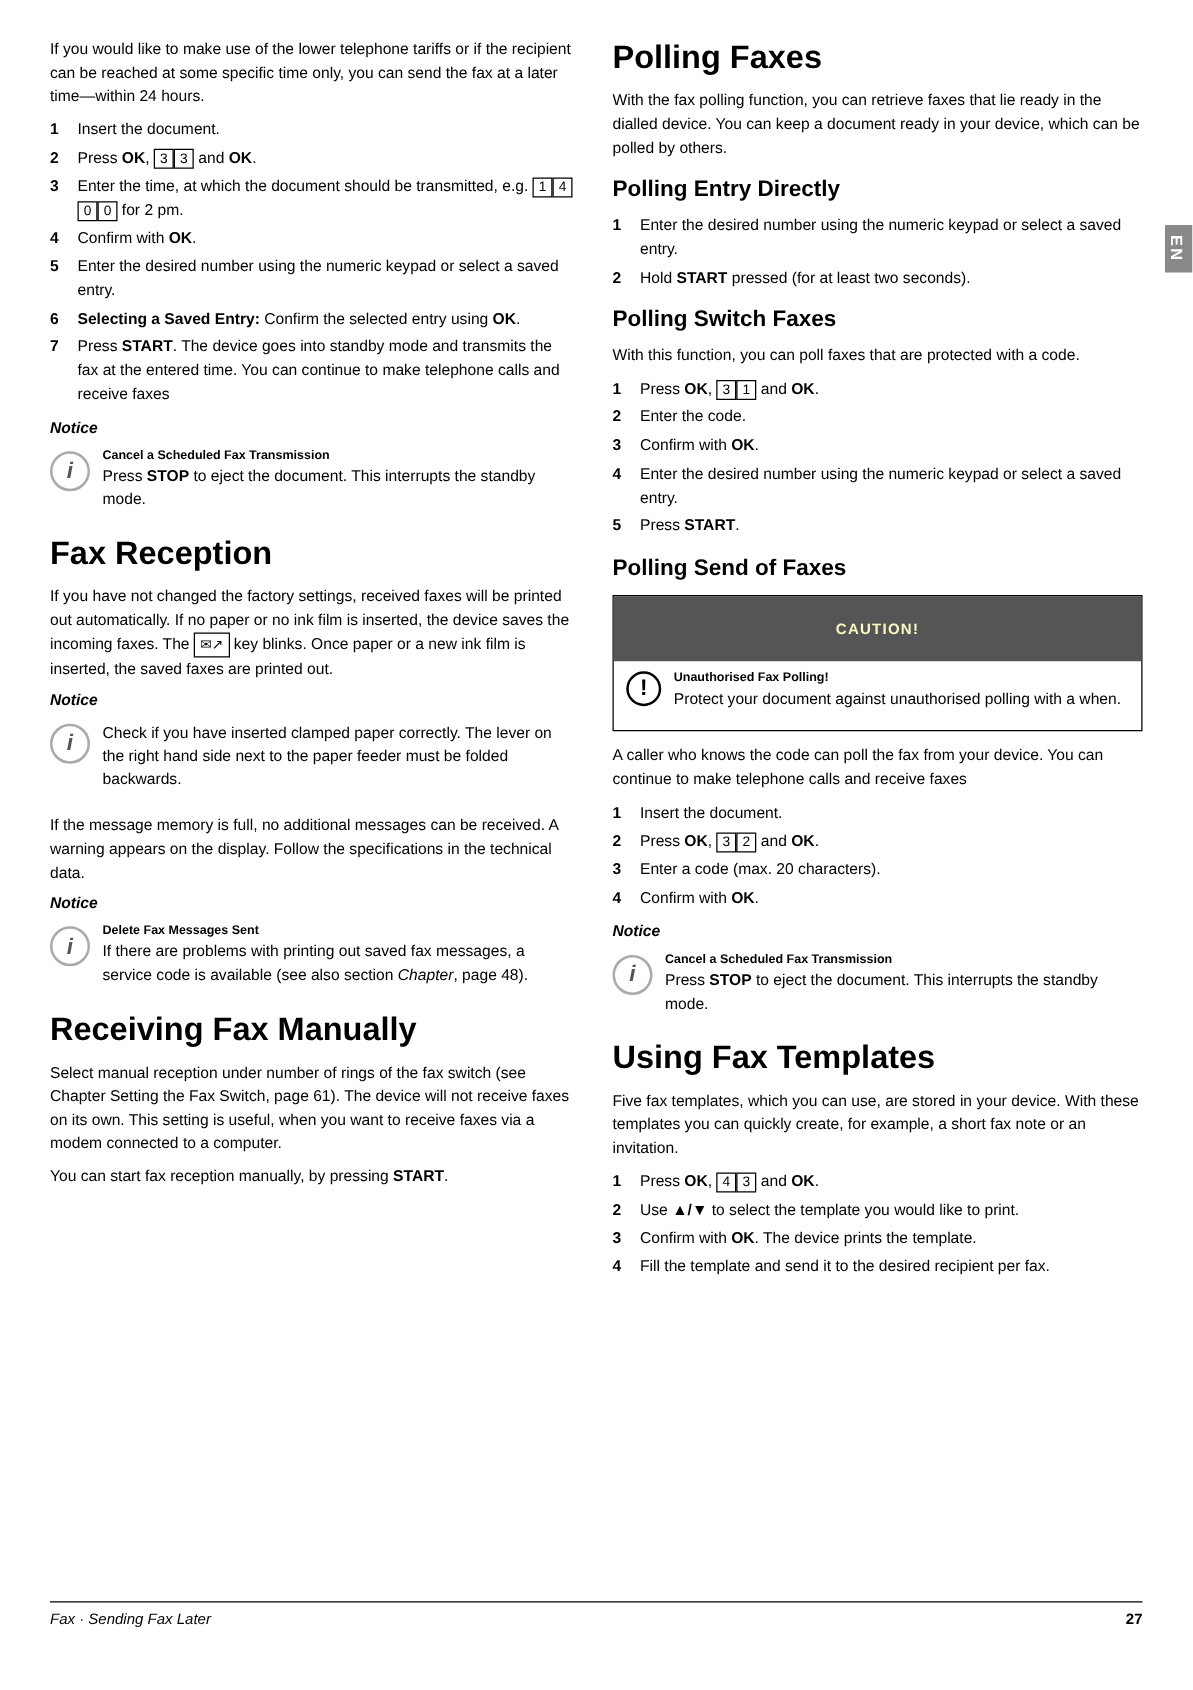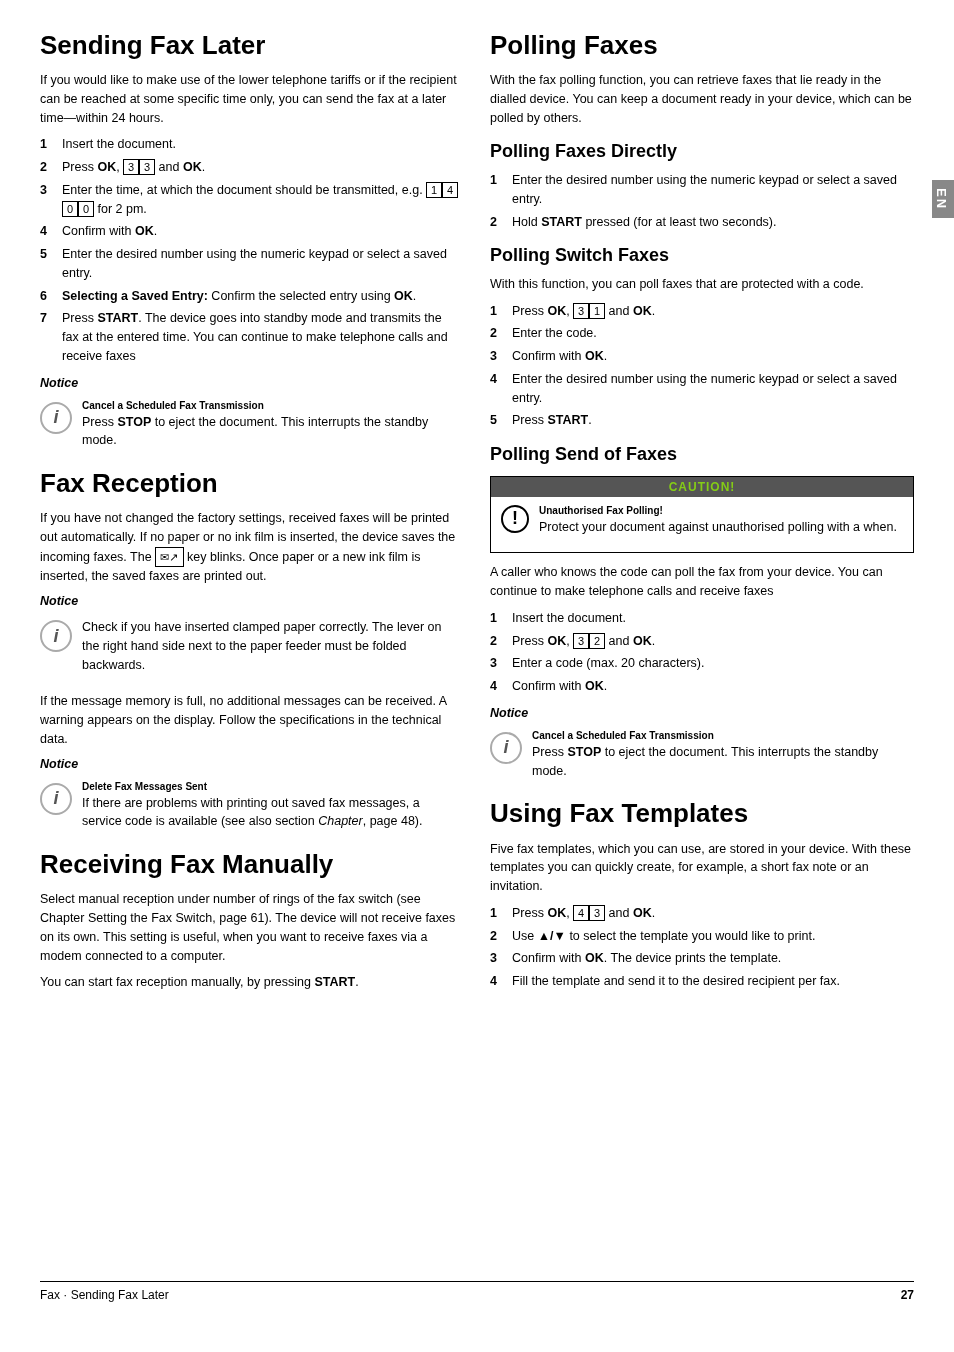--- a/index.html
+++ b/index.html
@@ -128,25 +128,25 @@
       font-weight: bold;
       font-size: 10px;
       margin-bottom: 2px;
     }
     .caution-box {
       border: 1.5px solid #000;
       margin: 10px 0;
     }
     .caution-header {
       background: #555;
-      color: #84cc16;
+      color: #fef9c3;
       text-align: center;
       font-weight: bold;
       font-size: 12px;
-      padding: 3px 0;
+      padding: 19px 0;
       letter-spacing: 1px;
     }
     .caution-body {
       padding: 8px 10px;
       display: flex;
       gap: 10px;
       align-items: flex-start;
     }
     .caution-icon {
       width: 28px;
@@ -162,34 +162,33 @@
     }
     .footer {
       display: flex;
       justify-content: space-between;
       align-items: center;
       border-top: 1.5px solid #000;
       padding-top: 6px;
       margin-top: 20px;
       font-size: 12px;
     }
-    .footer-left { }
+    .footer-left { font-style: italic; }
     .footer-right { font-weight: bold; }
   </style>
 </head>
 <body>
 
 <div class="page">
   <div class="en-tab">EN</div>
 
   <div class="columns">
 
     <div class="col-left">
 
-      <h1 class="section-title">Sending Fax Later</h1>
       <p>If you would like to make use of the lower telephone tariffs or if the recipient can be reached at some specific time only, you can send the fax at a later time—within 24 hours.</p>
 
       <ol class="steps">
         <li>
           <span class="step-num">1</span>
           <span class="step-content">Insert the document.</span>
         </li>
         <li>
           <span class="step-num">2</span>
           <span class="step-content">Press <strong>OK</strong>, <span class="kbd">3</span><span class="kbd">3</span> and <strong>OK</strong>.</span>
@@ -256,21 +255,21 @@
       <h1 class="section-title">Receiving Fax Manually</h1>
       <p>Select manual reception under number of rings of the fax switch (see Chapter Setting the Fax Switch, page 61). The device will not receive faxes on its own. This setting is useful, when you want to receive faxes via a modem connected to a computer.</p>
       <p>You can start fax reception manually, by pressing <strong>START</strong>.</p>
     </div>
 
     <div class="col-right">
 
       <h1 class="section-title">Polling Faxes</h1>
       <p>With the fax polling function, you can retrieve faxes that lie ready in the dialled device.  You can keep a document ready in your device, which can be polled by others.</p>
 
-      <h2 class="sub-title">Polling Faxes Directly</h2>
+      <h2 class="sub-title">Polling Entry Directly</h2>
       <ol class="steps">
         <li>
           <span class="step-num">1</span>
           <span class="step-content">Enter the desired number using the numeric keypad or select a saved entry.</span>
         </li>
         <li>
           <span class="step-num">2</span>
           <span class="step-content">Hold <strong>START</strong> pressed (for at least two seconds).</span>
         </li>
       </ol>

